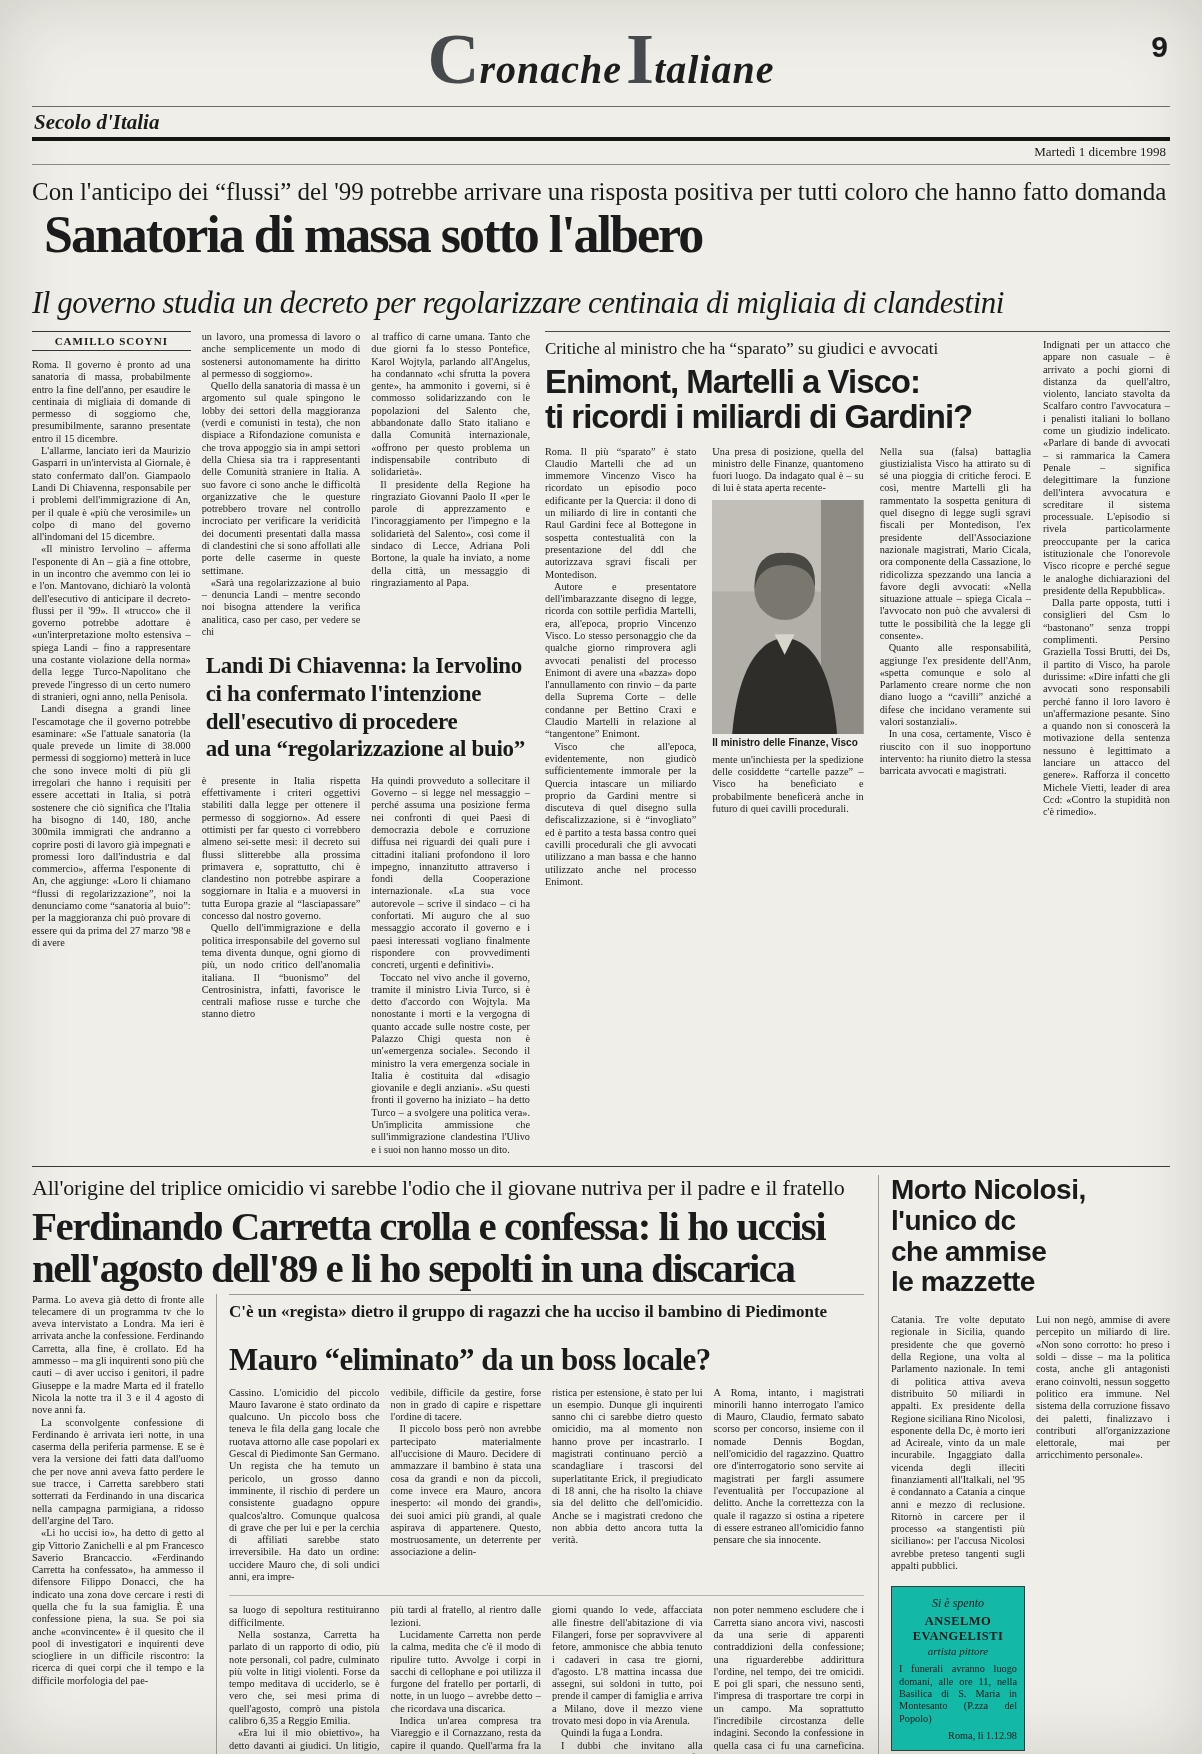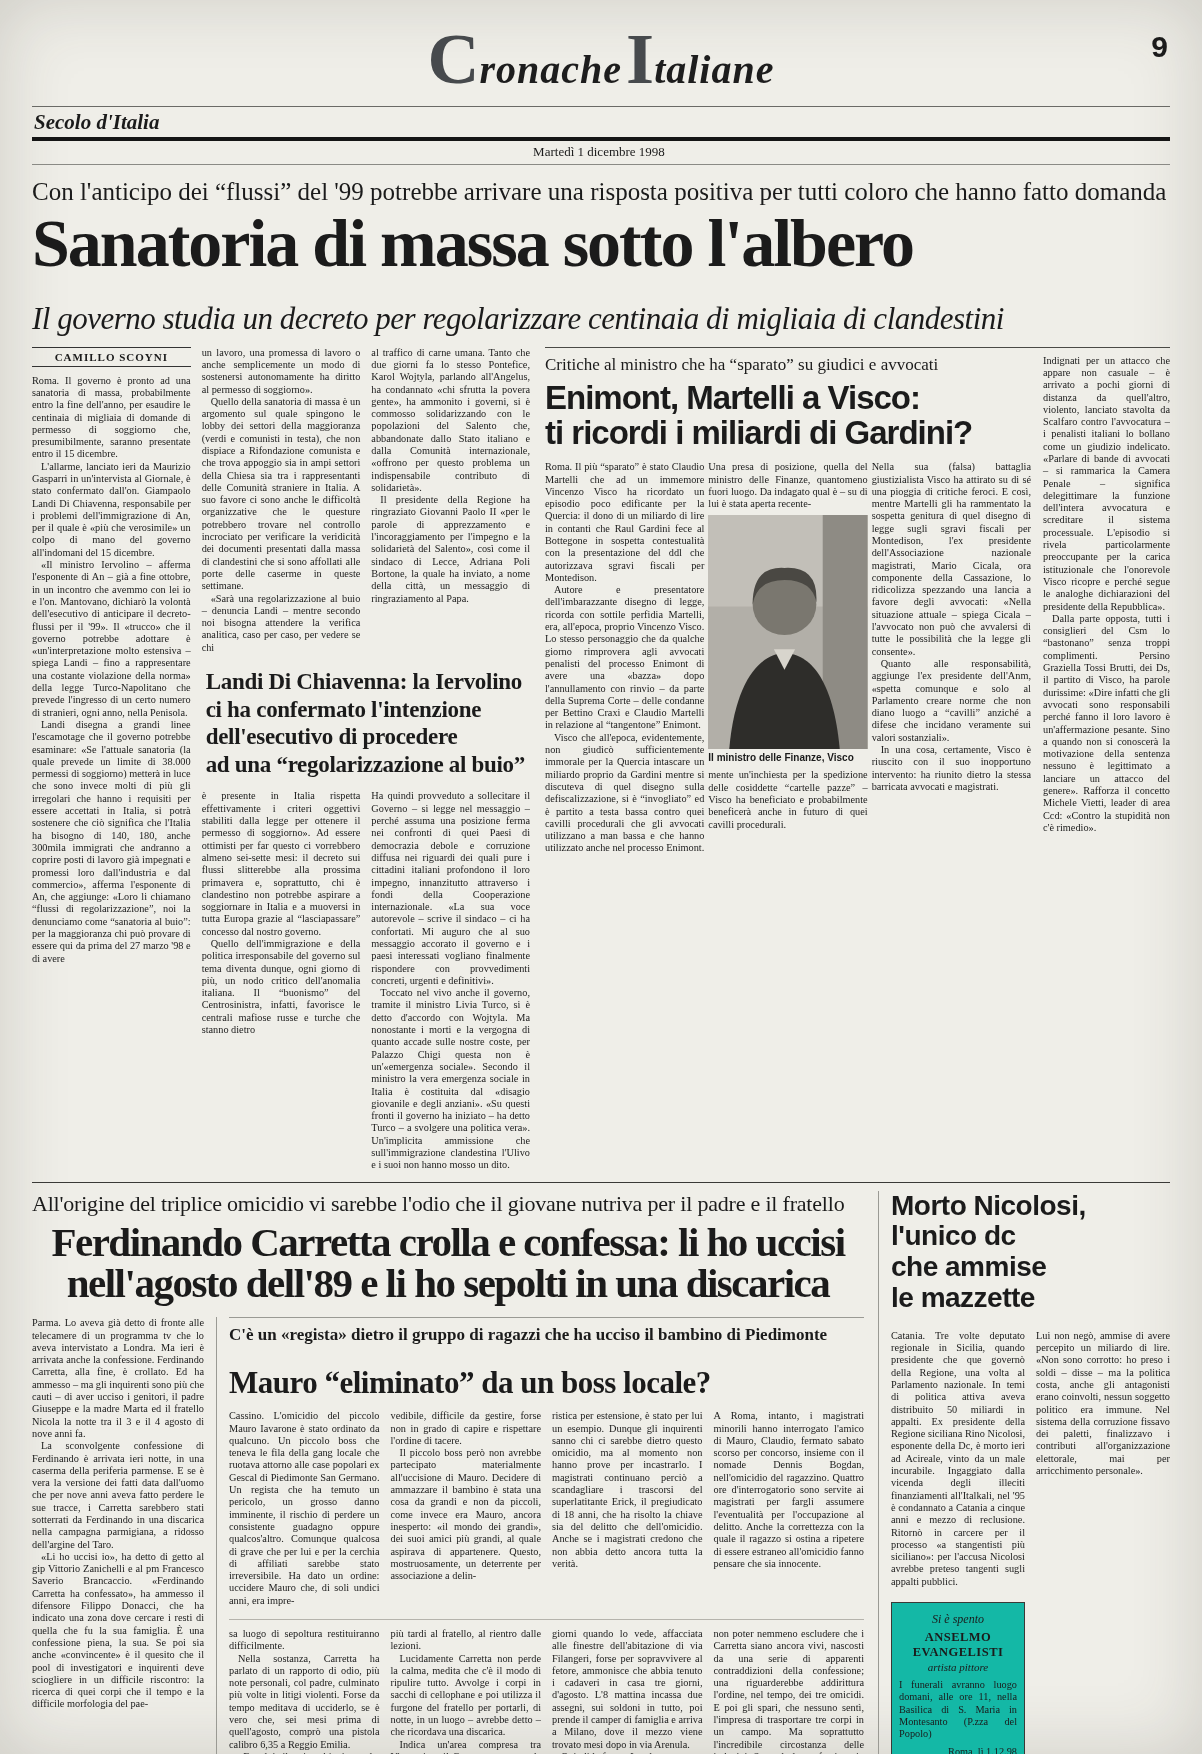--- a/index.html
+++ b/index.html
@@ -9,25 +9,25 @@
           box-shadow:inset 0 0 70px rgba(60,55,45,.18); }
 
   
   .masthead { position:relative; text-align:center; padding-top:10px; height:84px; }
   .bigcap { font-size:72px; line-height:.75; font-weight:bold; color:#474a4d; }
   .rest { font-size:40px; font-style:italic; font-weight:bold; color:#1d1d1d; letter-spacing:1px; }
   .page-number { position:absolute; right:2px; top:8px; font-size:30px; font-weight:bold;
                  font-family:"Liberation Sans",sans-serif; }
   .paper-row { border-top:1px solid #6a6a66; border-bottom:4px solid #151515; padding:3px 2px 2px; }
   .paper-name { font-size:21px; font-weight:bold; font-style:italic; }
-  .date-row { text-align:center; font-size:13px; padding:3px 4px 4px 0; border-bottom:1px solid #8a8a85; }
+  .date-row { text-align:right; font-size:13px; padding:3px 4px 4px 0; border-bottom:1px solid #8a8a85; }
 
   
   .lead-kicker { font-size:25px; margin:13px 0 4px; }
-  .lead-headline { font-size:68px; font-weight:bold; line-height:.98; letter-spacing:-2px; }
+  .lead-headline { font-size:52px; font-weight:bold; line-height:.98; letter-spacing:-2px;margin-left:12px; }
   .lead-deck { font-size:31px; font-style:italic; margin:24px 0 10px; letter-spacing:-.5px; }
 
   
   .bodytext { font-size:10.3px; line-height:12.3px; text-align:justify; hyphens:auto; }
   .bodytext p { text-indent:9px; }
   .bodytext p:first-child { text-indent:0; }
 
   
   .top-grid { display:grid; grid-template-columns:498px 1fr; column-gap:15px; }
   .lead-cols { display:grid; grid-template-columns:repeat(3,1fr); grid-template-rows:auto auto auto;
@@ -41,34 +41,34 @@
   .lead-col3b { grid-column:3; grid-row:3; }
   .byline { text-align:center; font-size:11px; font-weight:bold; letter-spacing:1px;
             border-top:1px solid #333; border-bottom:1px solid #333; padding:3px 0; margin-bottom:8px; }
 
   
   .enimont { border-top:1px solid #4a4a46; padding-top:7px; display:grid;
              grid-template-columns:1fr 127px; column-gap:12px; align-content:start; align-items:start; }
   .enimont-kicker { font-size:17px; margin-bottom:5px; }
   .enimont-headline { font-family:"Liberation Sans",sans-serif; font-size:33px; font-weight:bold;
                       line-height:1.07; letter-spacing:-1px; white-space:pre-line; margin-bottom:11px; }
-  .enimont-cols { display:grid; grid-template-columns:repeat(3,1fr); column-gap:4px; align-items:start; }
+  .enimont-cols { display:grid; grid-template-columns:repeat(3,1fr); column-gap:16px; align-items:start; }
   .photo { width:100%; height:234px; margin:5px 0 3px; background:#b3b0aa; }
   .photo svg { display:block; width:100%; height:100%; }
   .photo-caption { font-family:"Liberation Sans",sans-serif; font-size:10px; font-weight:bold;
                    margin-bottom:6px; }
 
   
   .section-rule { border:none; border-top:1px solid #3a3a37; margin:10px 0 8px; }
 
   
   .bottom-grid { display:grid; grid-template-columns:1fr 292px; column-gap:14px; }
   .carretta-kicker { font-size:22px; margin-bottom:5px; letter-spacing:-.2px; }
   .carretta-headline { font-size:41px; font-weight:bold; line-height:1.02; letter-spacing:-1.5px;
-                       white-space:pre-line; margin-bottom:12px;text-align:center; }
+                       white-space:pre-line; margin-bottom:4px; }
   .carretta-body { display:grid; grid-template-columns:172px 1fr; column-gap:12px; align-items:start; }
   .carretta-right { border-left:1px solid #9a9a94; padding-left:12px; }
   .mauro { border-top:1px solid #9a9a94; padding-top:7px; margin-bottom:12px; }
   .mauro-kicker { font-size:17px; font-weight:bold; margin-bottom:20px; }
   .mauro-headline { font-size:31px; font-weight:bold; letter-spacing:-.5px; margin-bottom:9px; }
   .mauro-cols { display:grid; grid-template-columns:repeat(4,1fr); column-gap:11px; align-items:start; }
   .cont-cols { display:grid; grid-template-columns:repeat(4,1fr); column-gap:11px; align-items:start;
                border-top:1px solid #b5b3ac; padding-top:8px; }
 
   

